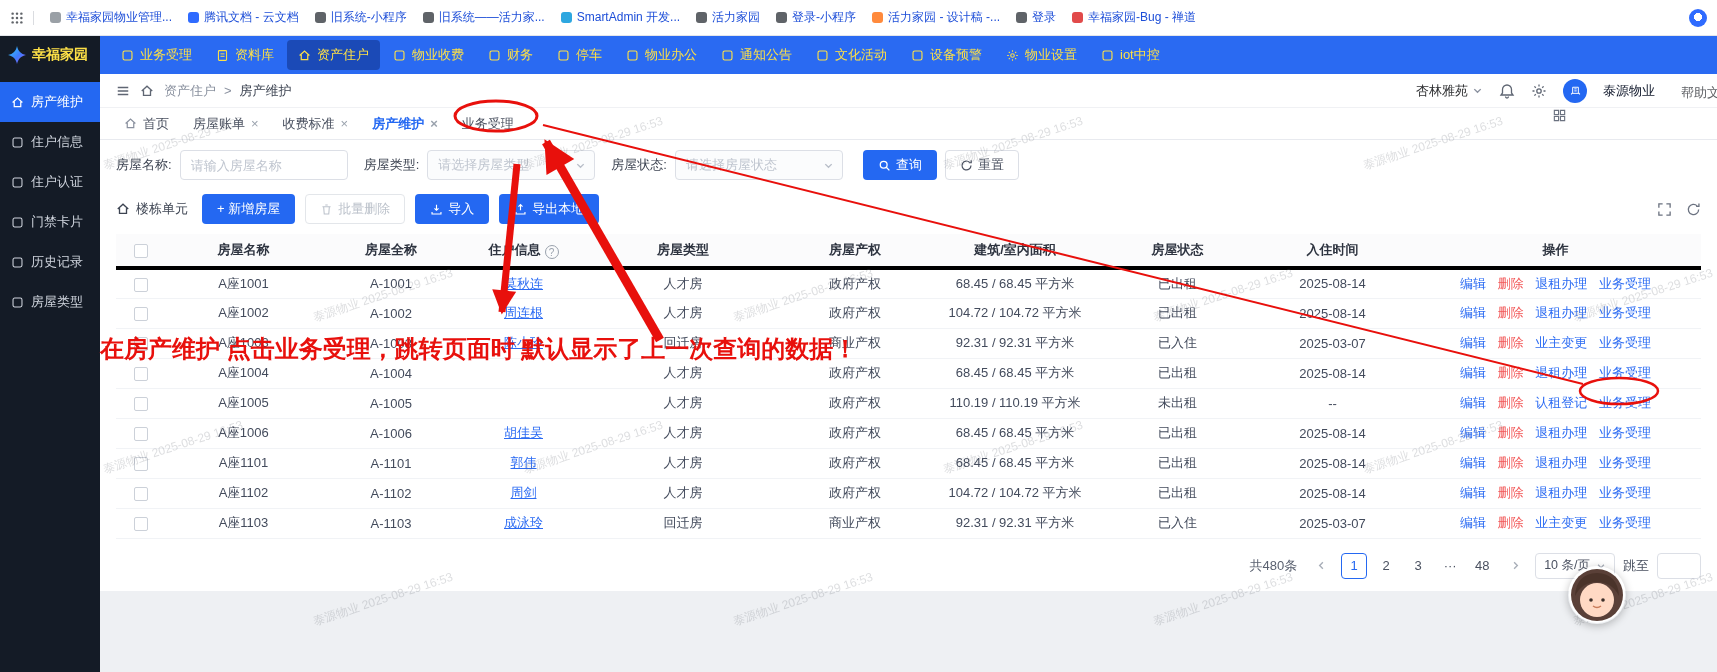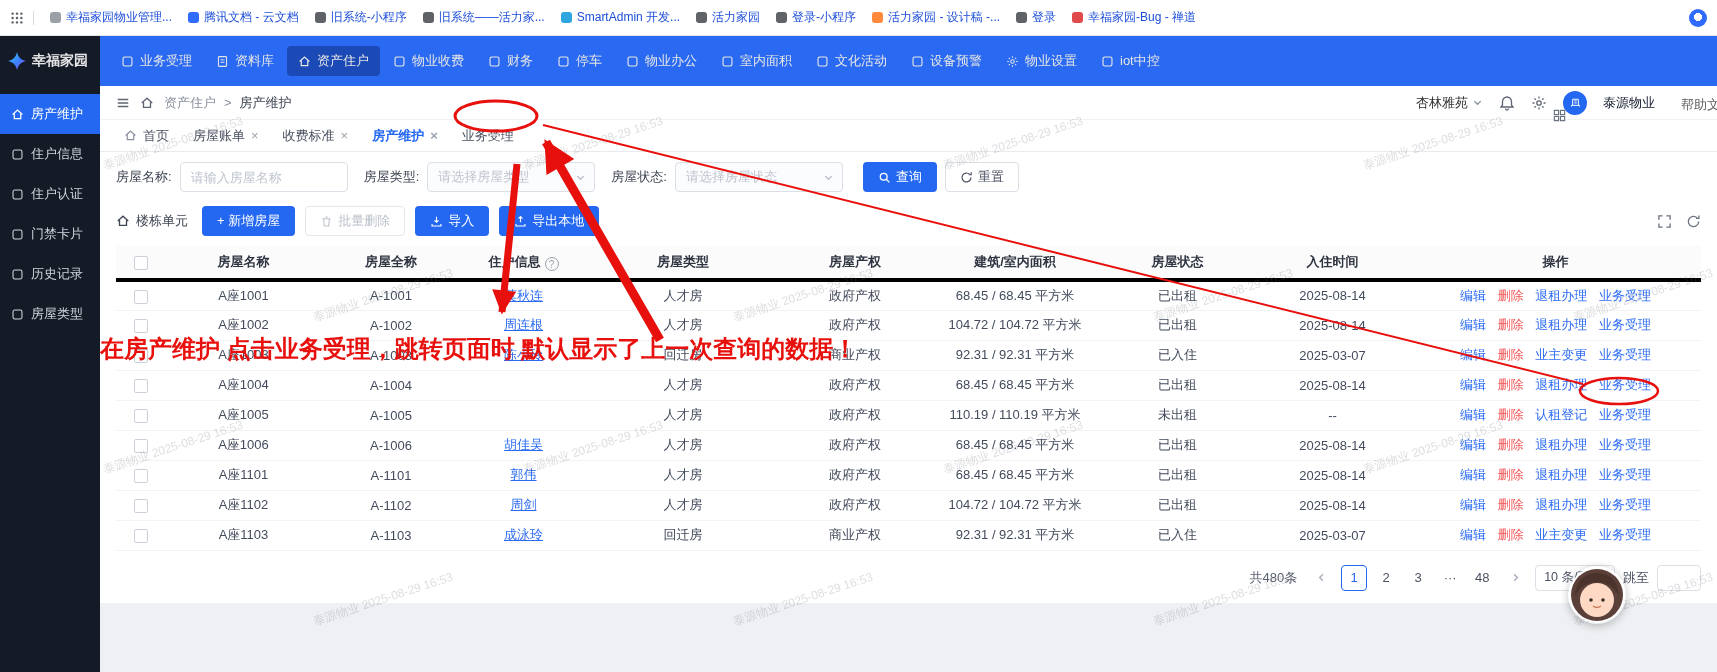--- a/index.html
+++ b/index.html
@@ -12,21 +12,21 @@
   .bmbar{height:36px;background:#fff;border-bottom:1px solid #e4e6ea;display:flex;align-items:center;
     padding:0 10px;gap:4px;font-size:12px;color:#1d4ed8}
   .vsep{width:1px;height:14px;background:#dadce0;margin:0 5px}
   .bm-list{display:flex;align-items:center;gap:2px;overflow:hidden}
   .bm{display:flex;align-items:center;gap:5px;padding:3px 7px;border-radius:4px;white-space:nowrap;cursor:pointer}
   .bm-ico{width:11px;height:11px;border-radius:3px;flex:none}
   .profile-dot{margin-left:auto;width:18px;height:18px;border-radius:50%;flex:none;cursor:pointer;
     background:radial-gradient(circle at 50% 45%,#fff 0 30%,#2f6bff 31%)}
 
   
-  .topnav{height:50px;background:var(--topnav,#2a6af2);display:flex;align-items:stretch;color:#e5e5e5}
+  .topnav{height:38px;background:var(--topnav,#2a6af2);display:flex;align-items:stretch;color:#fde047}
   .brand{width:100px;background:var(--sidebar,#141b26);display:flex;align-items:center;gap:6px;
     padding:0 8px;font-weight:bold;font-size:14px;flex:none;white-space:nowrap}
   .nav-items{display:flex;align-items:center;padding:0 10px;gap:2px;overflow:hidden}
   .nav-item{display:flex;align-items:center;gap:6px;padding:0 11px;height:30px;border-radius:4px;
     font-size:13px;white-space:nowrap;cursor:pointer}
   .nav-item.active{background:rgba(8,35,110,.45)}
 
   
   .main{display:flex;height:606px}
   .sidebar{width:100px;background:var(--sidebar,#141b26);flex:none;padding-top:8px}
@@ -277,21 +277,21 @@
         <span>物业办公</span>
       </div>
 
       <div class="nav-item">
 
         <span class="icon">
           <svg width="13" height="13" viewBox="0 0 16 16">
             <rect x="2.5" y="2.5" width="11" height="11" rx="2" fill="none" stroke="currentColor" stroke-width="1.4"></rect>
           </svg>
         </span>
-        <span>室内面积</span>
+        <span>通知公告</span>
       </div>
 
       <div class="nav-item">
 
         <span class="icon">
           <svg width="13" height="13" viewBox="0 0 16 16">
             <rect x="2.5" y="2.5" width="11" height="11" rx="2" fill="none" stroke="currentColor" stroke-width="1.4"></rect>
           </svg>
         </span>
         <span>文化活动</span>

